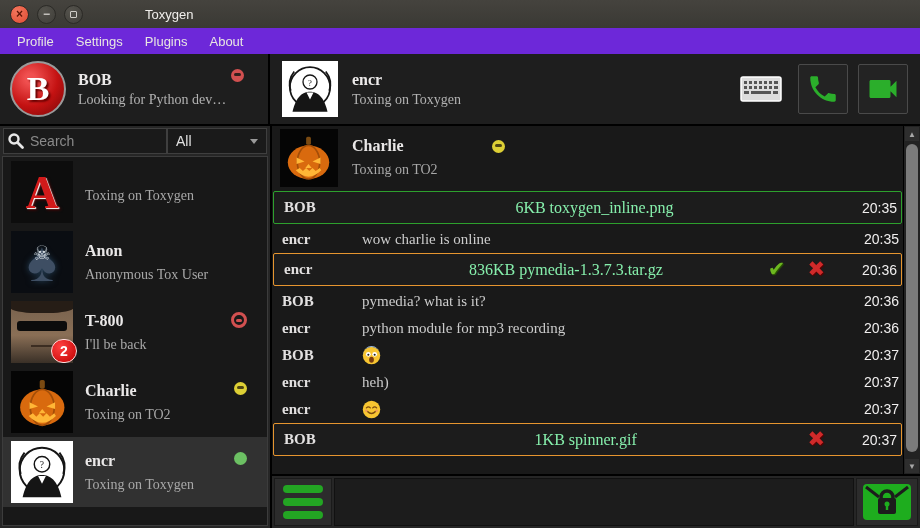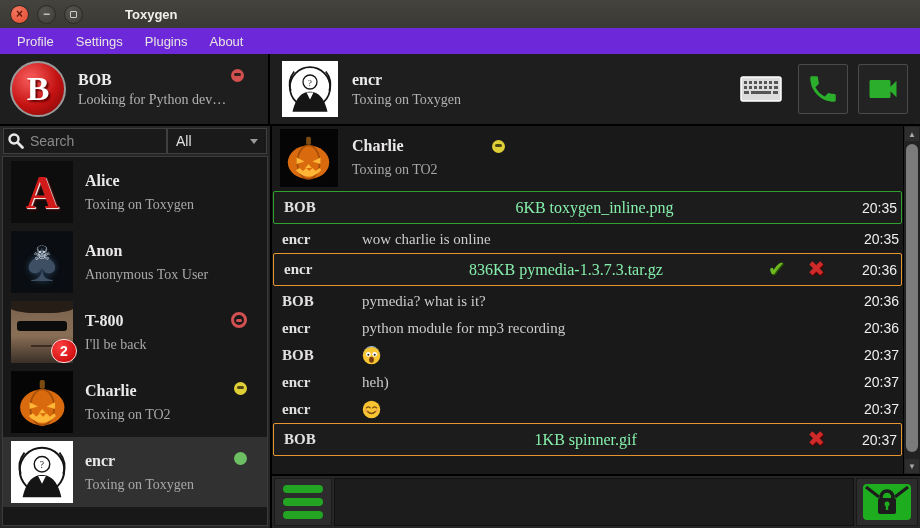--- a/index.html
+++ b/index.html
@@ -9,21 +9,21 @@
   *{box-sizing:border-box;margin:0;padding:0}
   body{background:#000;font-family:"Liberation Sans",sans-serif}
   #window{position:relative;width:920px;height:528px;background:#232323;overflow:hidden}
 
   
   .titlebar{position:absolute;top:0;left:0;width:920px;height:28px;background:linear-gradient(#45433e,#3a3934);display:flex;align-items:center;gap:8px;padding-left:10px}
   .winbtn{width:19px;height:19px;border-radius:50%;display:flex;align-items:center;justify-content:center;font-size:12px;line-height:1;color:#3c3b37;border:1px solid #2b2a26;cursor:default}
   .winbtn.close{background:radial-gradient(circle at 35% 30%,#f4765d,#df4b32);color:#5e1406;font-weight:bold}
   .winbtn.minmax{background:radial-gradient(circle at 35% 30%,#55534d,#3f3e39);color:#cfcdc8;font-weight:bold}
   .maxbox{width:7px;height:7px;border:1.5px solid #cfcdc8;border-radius:1px}
-  .wintitle{color:#f1efec;font-weight:bold;font-size:13px;margin-left:34px}
+  .wintitle{color:#f1efec;font-weight:normal;font-size:13px;margin-left:54px}
 
   
   .menubar{position:absolute;top:28px;left:0;width:920px;height:26px;background:#6d28d9;display:flex;align-items:center;padding-left:6px}
   .menuitem{color:#e8e6e2;font-size:13px;padding:4px 11px;border-radius:2px}
 
   
   .header{position:absolute;top:54px;left:0;width:920px;height:72px;background:#1e1e1e;border-bottom:2px solid #000;display:flex}
   .self-panel{width:270px;height:100%;border-right:2px solid #000;display:flex;align-items:center;position:relative}
   .peer-panel{flex:1;display:flex;align-items:center;position:relative}
   .h-name{font-family:"Liberation Serif",serif;font-weight:bold;font-size:16px;color:#eceaea}
@@ -219,21 +219,20 @@
         <span>All</span>
         <span class="dd-caret"></span>
       </div>
     </div>
     <div class="contact-list">
         <div class="contact">
     <div class="av av-letter">
             <span>A</span>
           </div>
     <div class="c-text">
-      <div class="c-name">Alice</div>
       <div class="c-status">Toxing on Toxygen</div>
     </div>
   </div>
         <div class="contact">
     <div class="av av-spade">
     <span class="spade">♠</span>
             <span class="skull">☠</span>
   </div>
     <div class="c-text">
       <div class="c-name">Anon</div>

